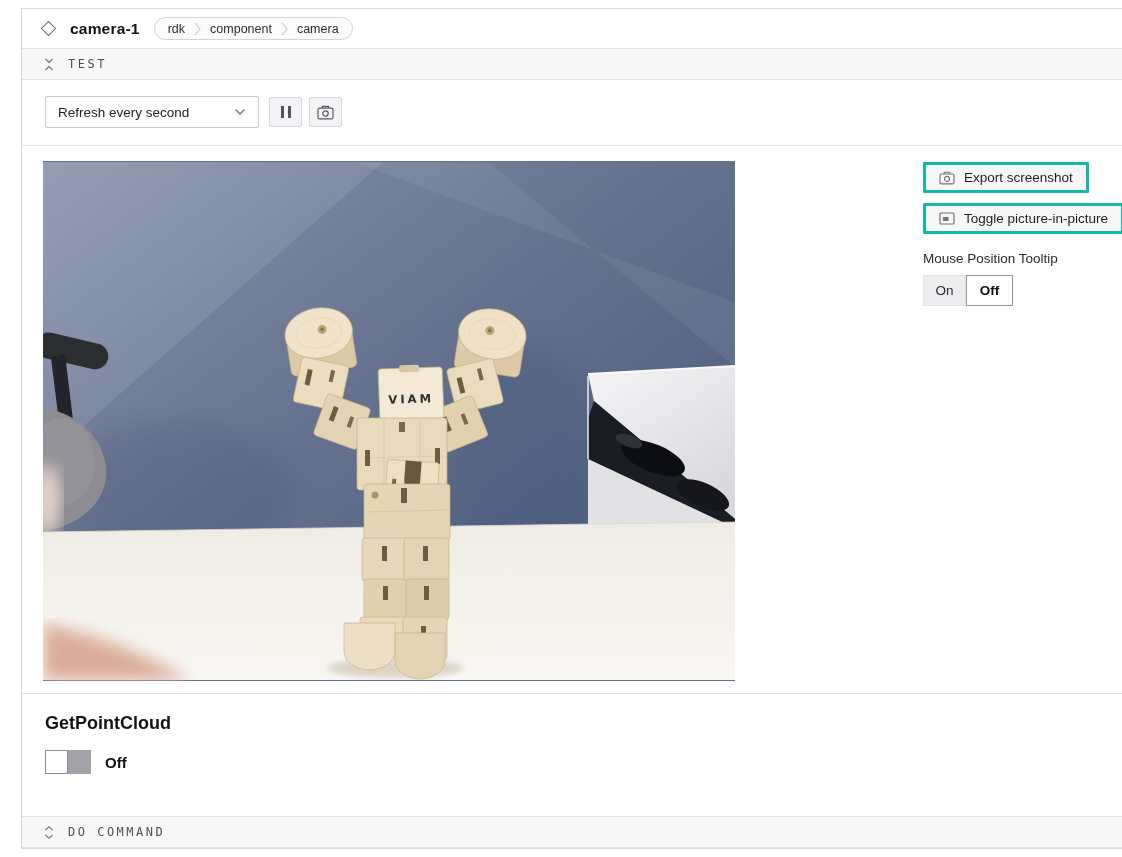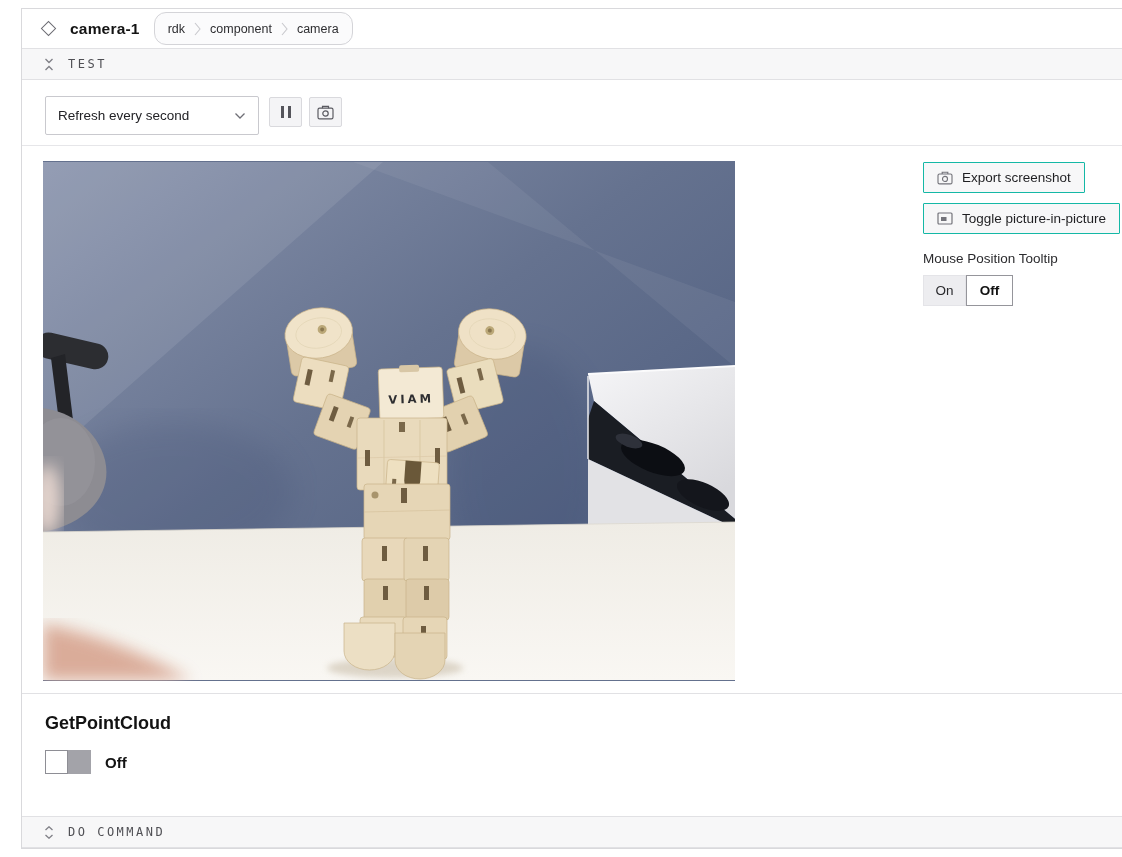--- a/index.html
+++ b/index.html
@@ -3,48 +3,48 @@
 <meta charset="utf-8">
 <style>
   * { box-sizing: border-box; margin: 0; padding: 0; }
   html,body { width:1122px; height:857px; background:#fff; font-family:"Liberation Sans", sans-serif; position:relative; }
   .card { position:absolute; left:1px; top:8px; width:1119px; height:841px; background:#fff; border:1px solid #d9d9dc;margin-left:20px; }
 
   
   .header-row { height:39px; display:flex; align-items:center; padding-left:21px; }
   .diamond { width:11px; height:11px; border:1.6px solid #6d6d74; transform:rotate(45deg); margin-right:16px; flex:none; }
   .res-title { font-size:15.5px; font-weight:bold; color:#131313; letter-spacing:.2px; margin-right:14px; }
-  .chip { display:flex; align-items:center; height:33px; border:1px solid #d4d4d8; border-radius:12px; background:#fbfbfc; padding:0 13px; }
+  .chip { display:flex; align-items:center; height:23px; border:1px solid #d4d4d8; border-radius:12px; background:#fbfbfc; padding:0 13px; }
   .chip-item { font-size:12.5px; color:#2e2e31; }
   .chip-sep { width:7px; height:14px; margin:0 9px; flex:none; }
 
   
   .section-bar { height:32px; background:#f7f7f8; border-top:1px solid #e1e1e4; border-bottom:1px solid #e1e1e4;
                  display:flex; align-items:center; padding-left:22px; cursor:pointer; }
   .section-bar .bar-icon { margin-right:14px; display:flex; }
   .section-label { font-family:"DejaVu Sans Mono", monospace; font-size:12px; letter-spacing:2.5px; color:#505055; }
 
   
   .controls-row { height:66px; position:relative; border-bottom:1px solid #e6e6e9; background:#fff; }
-  .select { position:absolute; left:23px; top:16px; width:214px; height:39px; border:1px solid #c9c9ce; border-radius:2px;
+  .select { position:absolute; left:23px; top:16px; width:214px; height:32px; border:1px solid #c9c9ce; border-radius:2px;
             background:#fff; display:flex; align-items:center; justify-content:space-between; padding:0 12px; cursor:pointer; }
   .select-value { font-size:13.5px; color:#222226; }
   .icon-btn { position:absolute; top:17px; width:33px; height:30px; background:#f4f4f6; border:1px solid #d9d9dd; border-radius:2px;
               display:flex; align-items:center; justify-content:center; cursor:pointer; }
   .pause-bars { display:flex; gap:4px; }
   .pause-bars i { display:block; width:3px; height:12px; background:#54545b; }
 
   
   .main-row { height:547px; position:relative; background:#fff; }
   .feed { position:absolute; left:21px; top:15px; width:692px; height:520px; overflow:hidden; background:#64718e; }
   .feed svg { display:block; }
 
   .right-col { position:absolute; left:901px; top:16px; display:flex; flex-direction:column; align-items:flex-start; }
   .action-btn { display:flex; align-items:center; gap:9px; height:31px; padding:0 13px; background:#f7f7f8;
-                border:1px solid #14b8a6; border-radius:1px; font-size:13.5px; color:#1f1f22; margin-bottom:10px; cursor:pointer; white-space:nowrap; }
+                border:3px solid #14b8a6; border-radius:1px; font-size:13.5px; color:#1f1f22; margin-bottom:10px; cursor:pointer; white-space:nowrap; }
   .tooltip-label { font-size:13.5px; color:#2b2b2e; margin-top:7px; margin-bottom:9px; }
   .seg { display:flex; }
   .seg-btn { height:31px; display:flex; align-items:center; justify-content:center; font-size:13.5px; cursor:pointer; }
   .seg-on  { width:43px; background:#ededf0; border:1px solid #e4e4e8; color:#2b2b2e; }
   .seg-off { width:47px; background:#fff; border:1px solid #95959b; color:#111; font-weight:bold; }
 
   
   .gpc { height:127px; border-top:1px solid #e1e1e4; padding-left:23px; background:#fff; }
   .gpc-title { padding-top:19px; font-size:18px; font-weight:bold; color:#131313; }
   .gpc-desc { margin-top:10px; font-size:13.5px; color:#4c4c50; }

